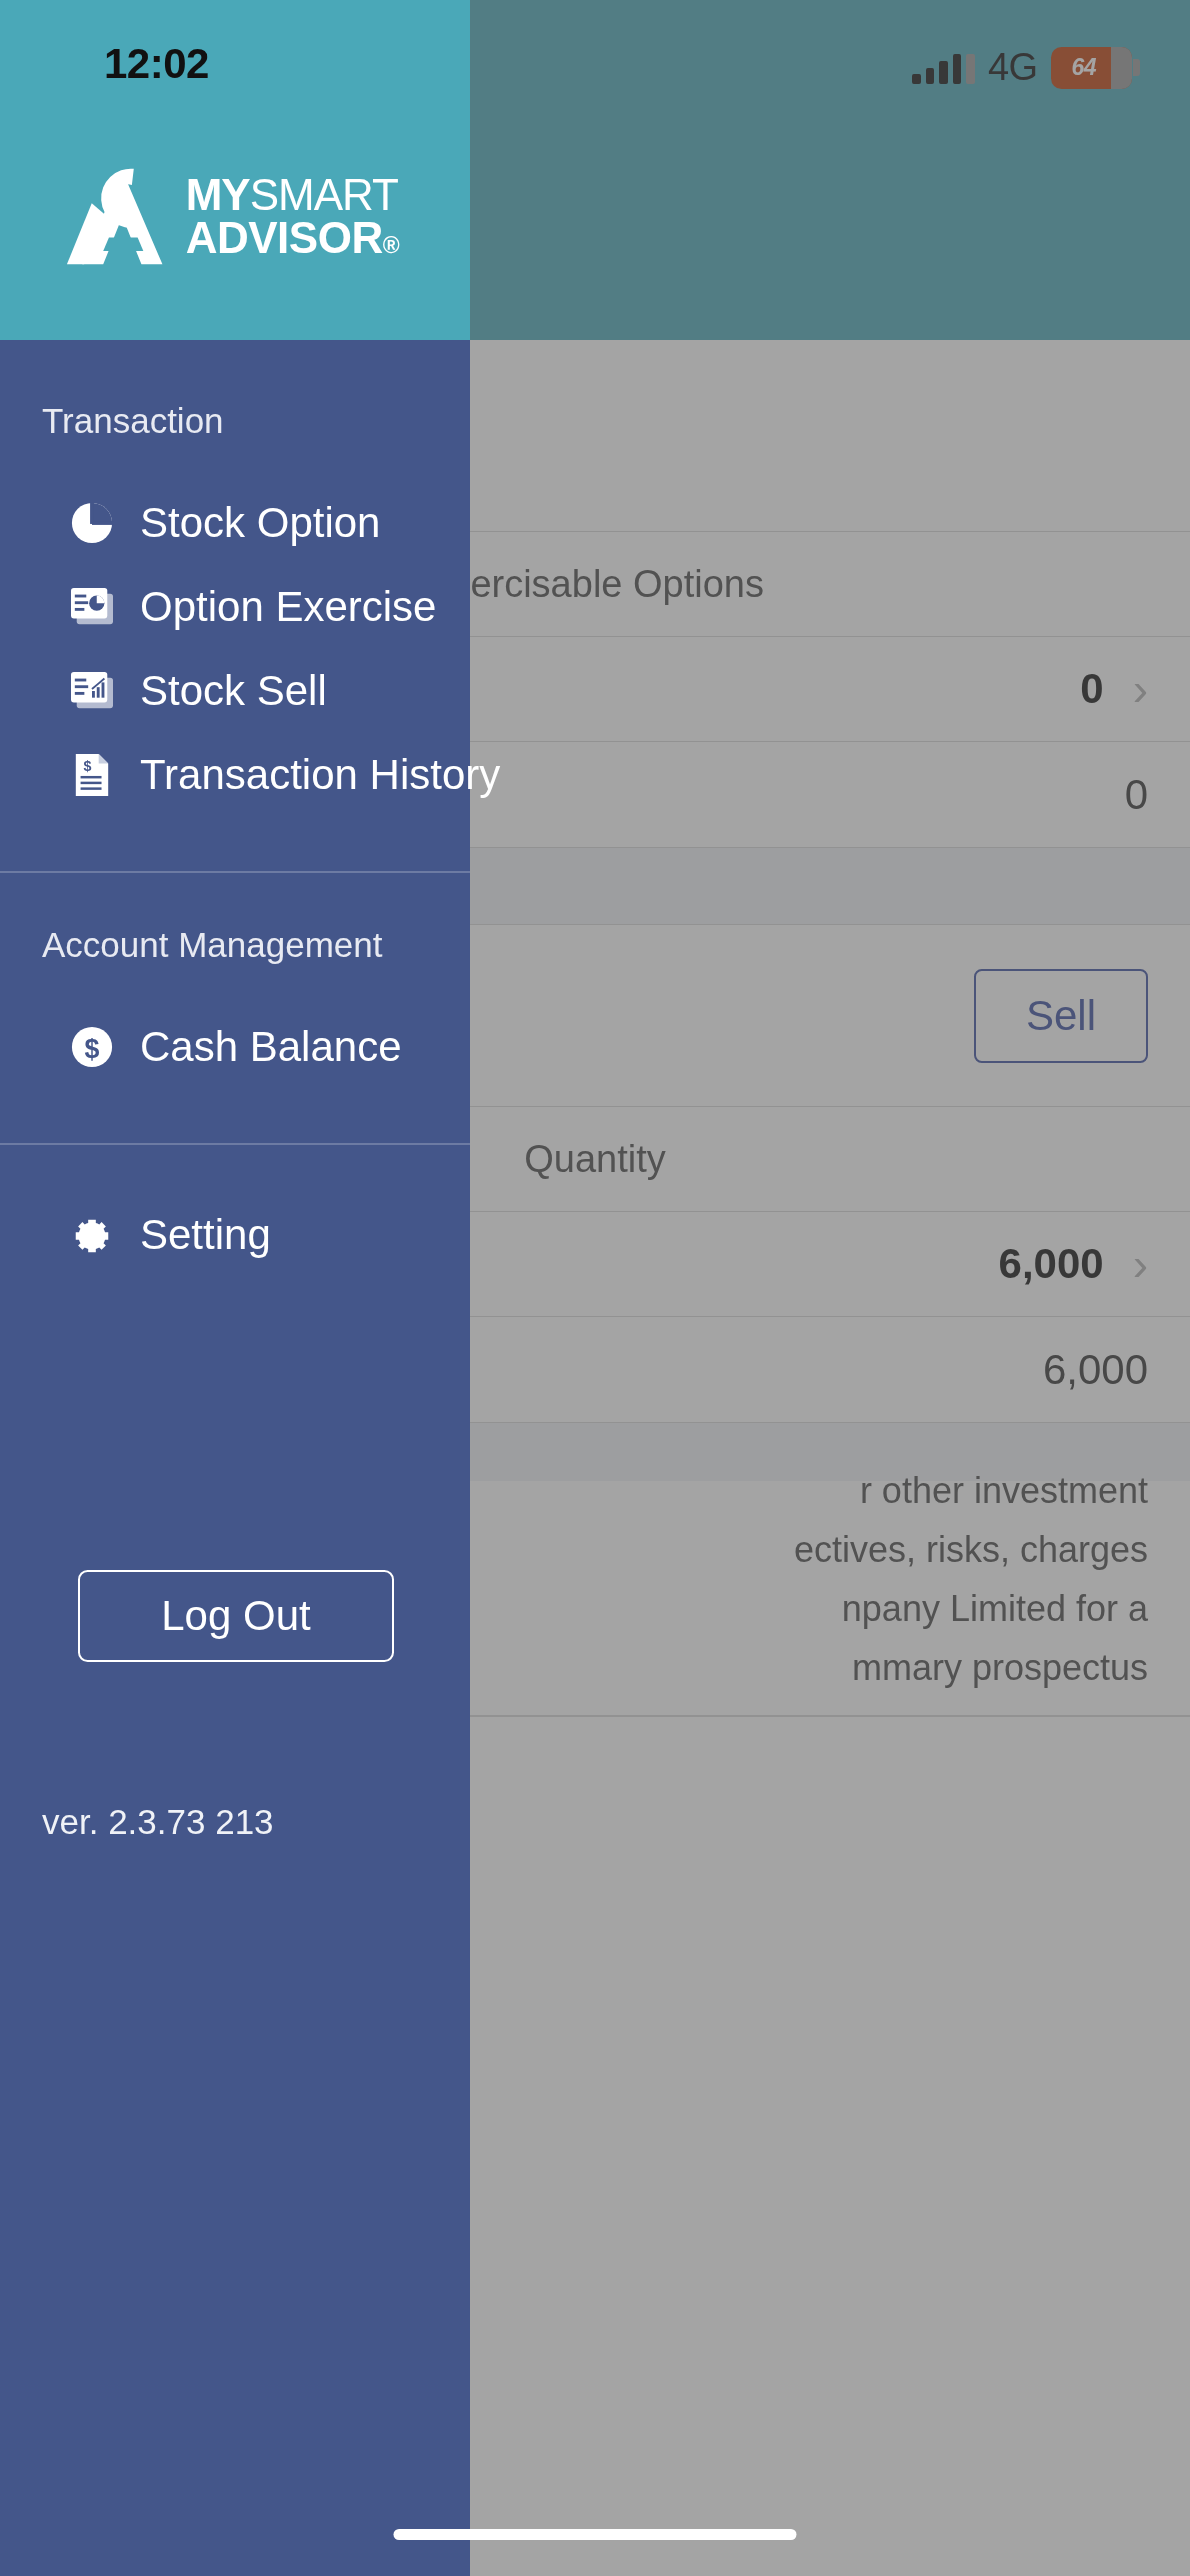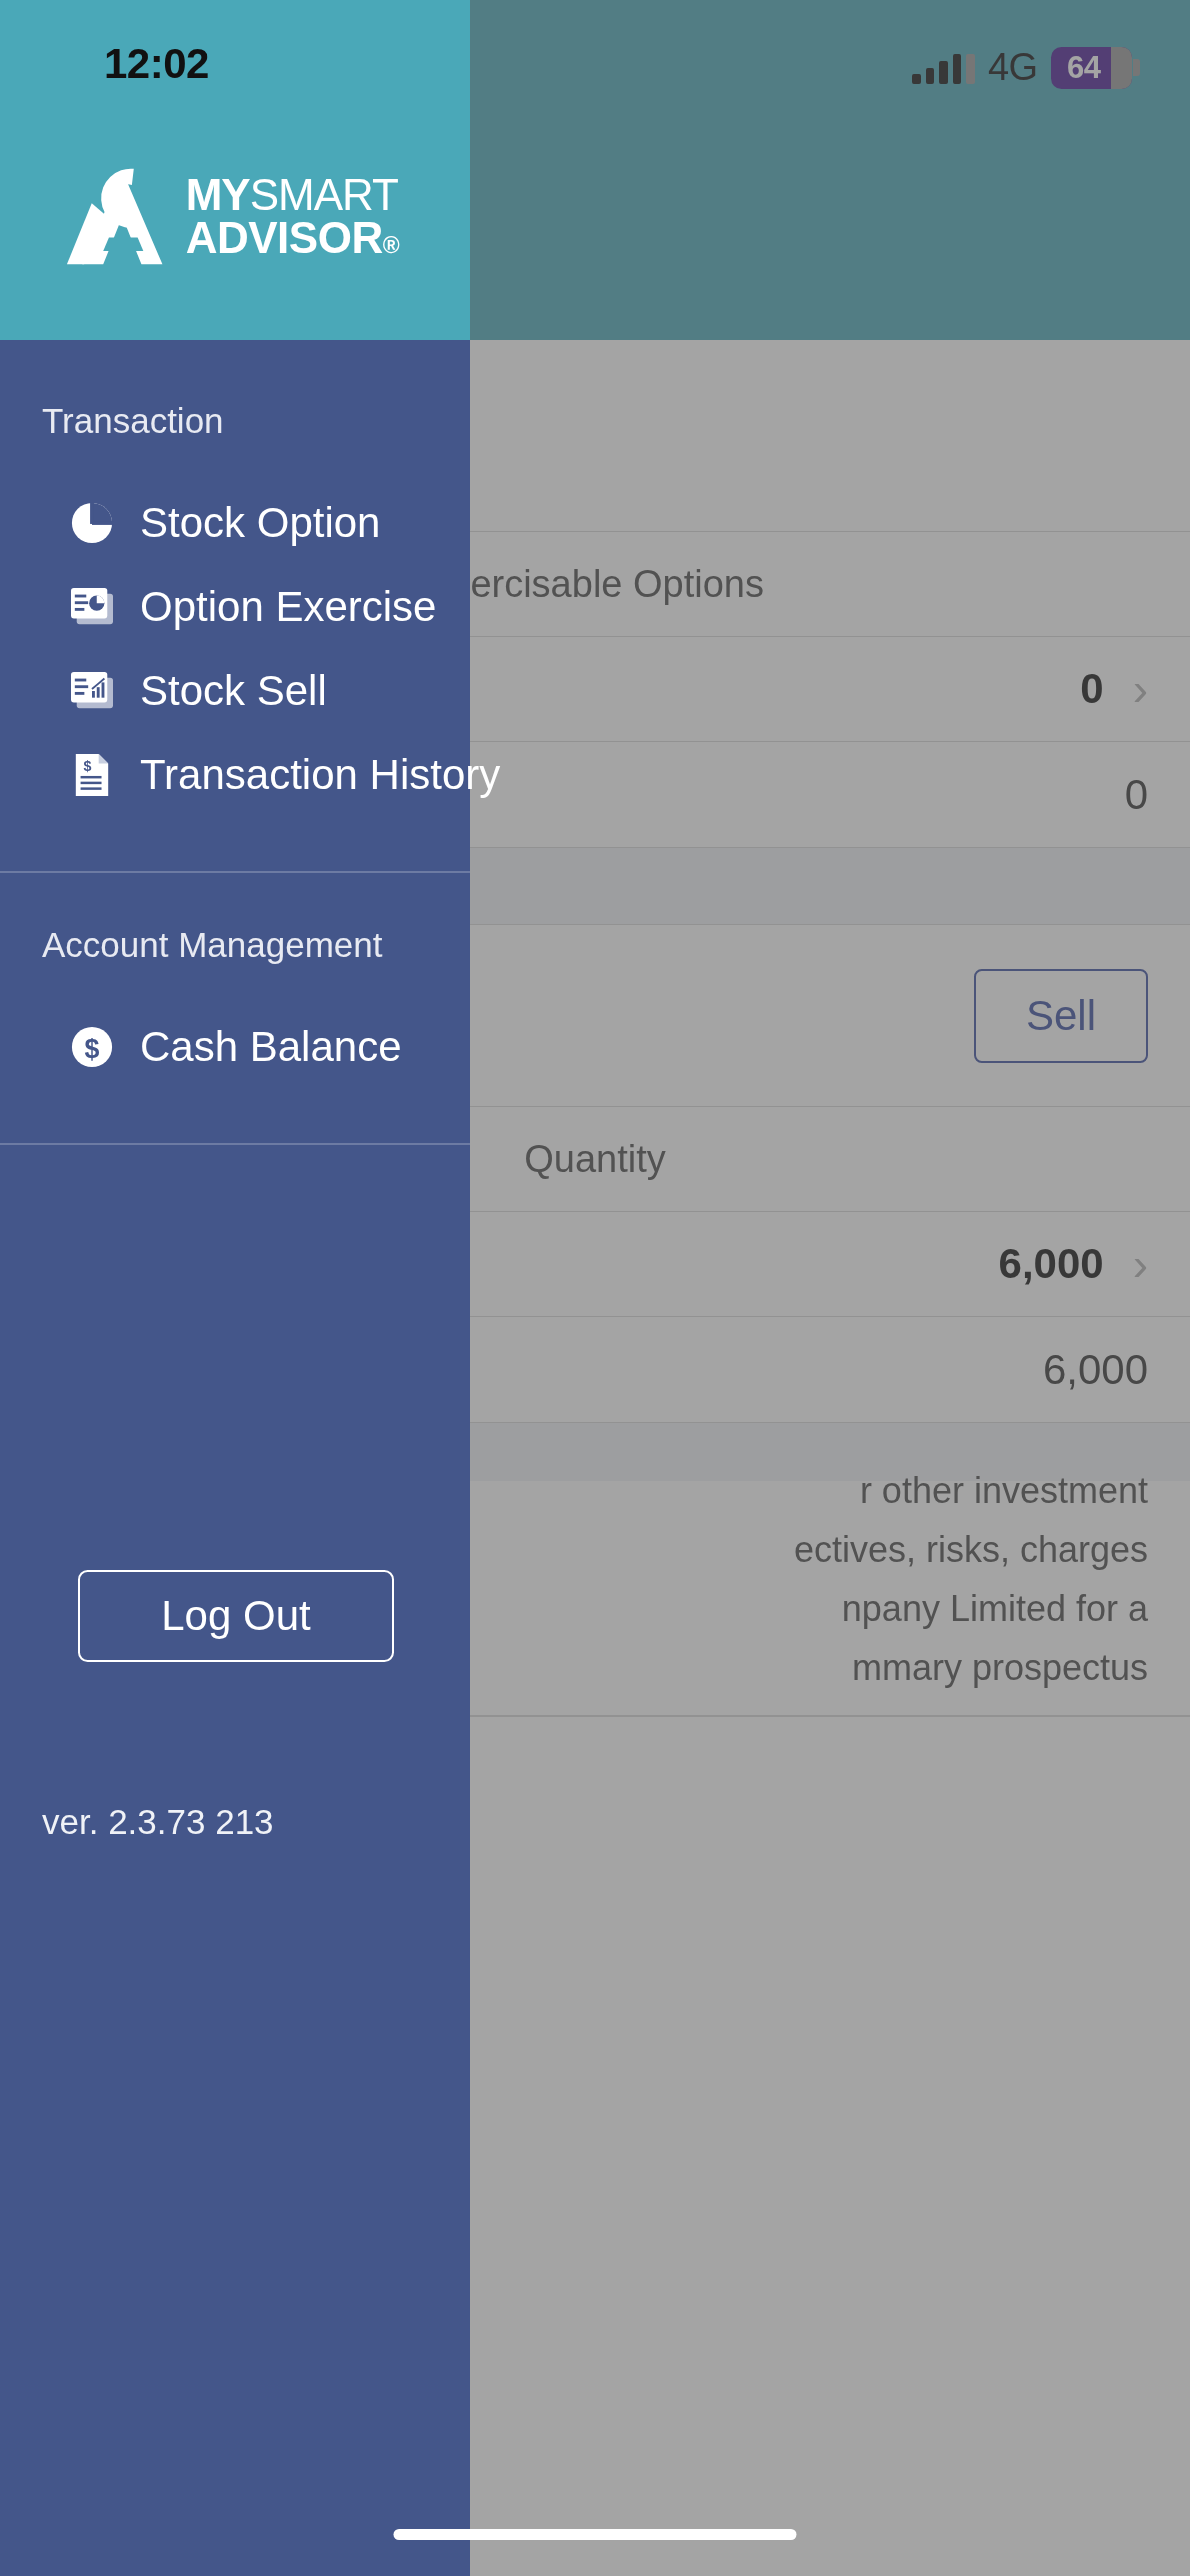--- a/index.html
+++ b/index.html
@@ -32,24 +32,25 @@
   .sig-bars i { display: block; width: 8.6px; background: #111; border-radius: 1.9px; }
   .sig-bars i:nth-child(1){ height: 10.5px; }
   .sig-bars i:nth-child(2){ height: 16.3px; }
   .sig-bars i:nth-child(3){ height: 23px; }
   .sig-bars i:nth-child(4){ height: 30px; }
   .sig-bars i:nth-child(5){ height: 30px; background:#9a9a9a; }
   .net-label { font-size: 38px; font-weight: 400; color: #111; letter-spacing: -0.5px; }
   .battery { position: relative; display: flex; align-items: center; }
   .battery .shell {
     width: 81px; height: 42px; border-radius: 10.5px;
-    background: #4c1d95; color: #fff;
+    background: #c2410c; color: #fff;
     display: flex; align-items: center; justify-content: center;
-    font-size: 31px; font-weight: 600; letter-spacing: -0.5px;
+    font-size: 23px; font-weight: 600; letter-spacing: -0.5px;
     padding-right: 15.3px;
+    font-style: italic;
   }
   .battery .cap {
     position: absolute; right: -7.7px; top: 12.5px;
     width: 6.7px; height: 17px; background: #9a9a9a; border-radius: 0 2.9px 2.9px 0;
   }
   .battery .fillrest {
     position: absolute; right: 0; top: 0; width: 21px; height: 42px;
     background: #9a9a9a; border-radius: 0 10.5px 10.5px 0;
   }
 
@@ -372,20 +373,29 @@
           <text x="23" y="34" text-anchor="middle" font-family="Liberation Sans, sans-serif" font-size="28" font-weight="700" fill="#44568A">$</text>
         </svg>
       </span>
       <span class="label">Cash Balance</span>
     </div>
 
     <div style="height:54px;"></div>
     <div class="divider"></div>
     <div style="height:48px;"></div>
 
+    <div class="nav-item">
+      <span class="nav-icon">
+        <svg width="44" height="44" viewBox="0 0 46 46">
+          <path fill="#ffffff" d="M23 15a8 8 0 1 0 0 16 8 8 0 0 0 0-16zm0 12a4 4 0 1 1 0-8 4 4 0 0 1 0 8z"></path>
+          <path fill="#ffffff" d="M40 20h-3.4a14 14 0 0 0-1.5-3.6l2.4-2.4-4.5-4.5-2.4 2.4A14 14 0 0 0 27 10.4V7h-8v3.4a14 14 0 0 0-3.6 1.5L13 9.5 8.5 14l2.4 2.4A14 14 0 0 0 9.4 20H6v8h3.4a14 14 0 0 0 1.5 3.6L8.5 34l4.5 4.5 2.4-2.4a14 14 0 0 0 3.6 1.5V41h8v-3.4a14 14 0 0 0 3.6-1.5l2.4 2.4 4.5-4.5-2.4-2.4a14 14 0 0 0 1.5-3.6H40z"></path>
+        </svg>
+      </span>
+      <span class="label">Setting</span>
+    </div>
 
     <button class="logout-btn">Log Out</button>
 
     <div class="version">ver. 2.3.73 213</div>
   </aside>
 
   <div class="home-indicator"></div>
 </div>
 
 

